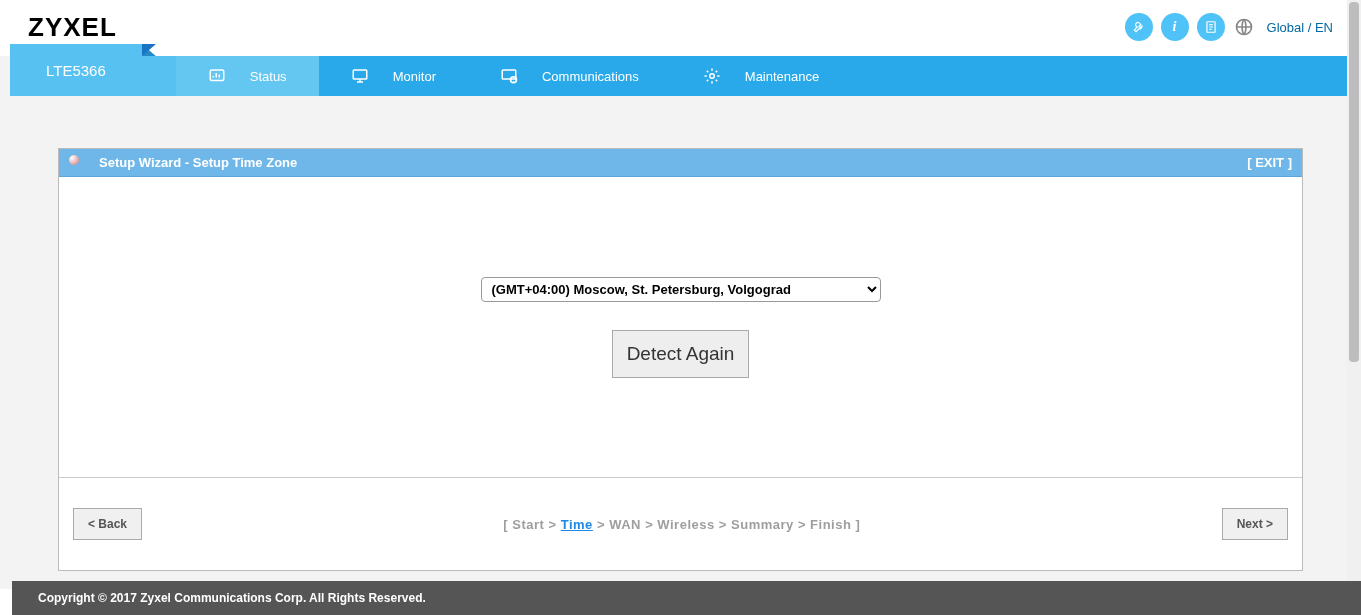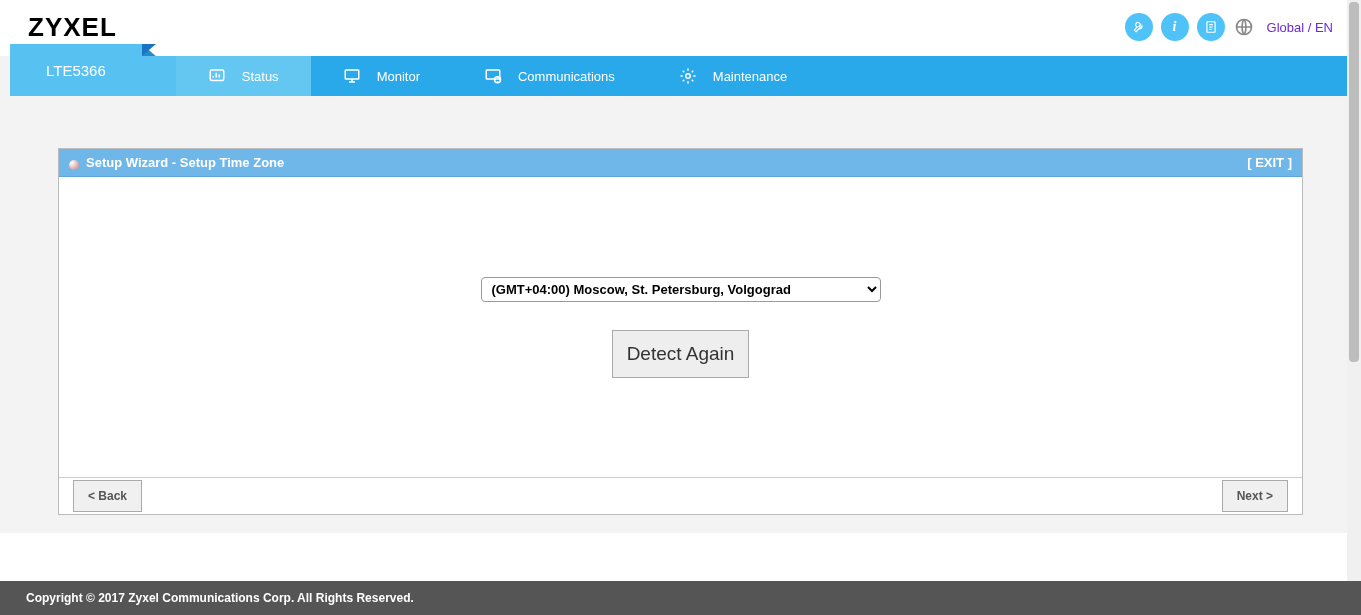--- a/index.html
+++ b/index.html
@@ -41,21 +41,21 @@
     color: #fff;
     font-size: 14px;
   }
   .icon-globe {
     width: 22px; height: 22px;
     color: #9e9e9e;
     display: inline-flex;
     align-items: center;
     justify-content: center;
   }
-  .lang-text { font-size: 13px; color: #6d28d9; margin-left: 4px; }
+  .lang-text { font-size: 13px; color: #0369a1; margin-left: 4px; }
 
   
   .nav-wrap {
     background: #f3f3f3;
     padding: 0 10px;
   }
   .nav {
     display: flex;
     align-items: stretch;
     height: 62px;
@@ -109,21 +109,21 @@
   }
   .nav-row {
     display:flex;
     flex:1;
     height:40px;
     align-self:flex-start;
   }
   .nav-item {
     display: flex;
     align-items: center;
-    gap: 16px;
+    gap: 24px;
     padding: 0 32px;
     font-size: 13px;
     cursor: pointer;
     height: 100%;
   }
   .nav-item.active {
     background: #63C7F2;
     margin-left:0;
   }
   .nav-icon {
@@ -146,21 +146,21 @@
     background: #6FB7E8;
     color: #fff;
     font-size: 13px;
     font-weight: bold;
     padding: 6px 10px;
     display: flex;
     justify-content: space-between;
     align-items: center;
     border-bottom: 1px solid #5aa7d8;
   }
-  .panel-title .left { display:flex; align-items:flex-end; gap:7px; }
+  .panel-title .left { display:flex; align-items:flex-start; gap:20px; }
   .panel-title .orb { width:10px; height:10px; border-radius:50%; background:radial-gradient(circle at 30% 30%, #fff, #c77); }
   .panel-body {
     height: 300px;
     display:flex;
     flex-direction:column;
     align-items:center;
     justify-content:center;
     gap: 28px;
   }
   .tz-select {
@@ -175,21 +175,21 @@
   .btn {
     font-size: 19px;
     padding: 12px 14px;
     background: #eee;
     border: 1px solid #aaa;
     cursor: pointer;
     color:#333;
   }
   .panel-footer {
     border-top: 1px solid #ccc;
-    padding: 2px 14px;
+    padding: 30px 14px;
     display:flex;
     align-items:center;
     justify-content: space-between;
   }
   .nav-btn {
     font-size: 12px;
     font-weight: bold;
     padding: 8px 14px;
     background: #f0f0f0;
     border: 1px solid #aaa;
@@ -203,21 +203,21 @@
     letter-spacing: 0.5px;
   }
   .breadcrumbs .active-step {
     color: #1E88E5;
     text-decoration: underline;
   }
 
   
   .footer {
     position: absolute;
-    bottom: 0; left: 0; right: 0;
+    bottom: 0; left: 12px; right: 0;
     background: #555;
     color: #fff;
     font-size: 12px;
     font-weight: bold;
     padding: 10px 26px;
   }
 
   
   .scrollbar {
     position:absolute;
@@ -325,20 +325,21 @@
         <span style="cursor:pointer">[ EXIT ]</span>
       </div>
       <div class="panel-body">
         <select class="tz-select">
           <option>(GMT+04:00) Moscow, St. Petersburg, Volgograd</option>
         </select>
         <button class="btn">Detect Again</button>
       </div>
       <div class="panel-footer">
         <button class="nav-btn">&lt; Back</button>
+        <div class="breadcrumbs" id="wizard-steps">[ <span>Start</span> &gt; <span class="active-step">Time</span> &gt; <span>WAN</span> &gt; <span>Wireless</span> &gt; <span>Summary</span> &gt; <span>Finish</span> ]</div>
         <button class="nav-btn">Next &gt;</button>
       </div>
     </div>
   </div>
 </div>
 
 <div class="scrollbar">
   <div class="scrollbar-thumb"></div>
 </div>
 

